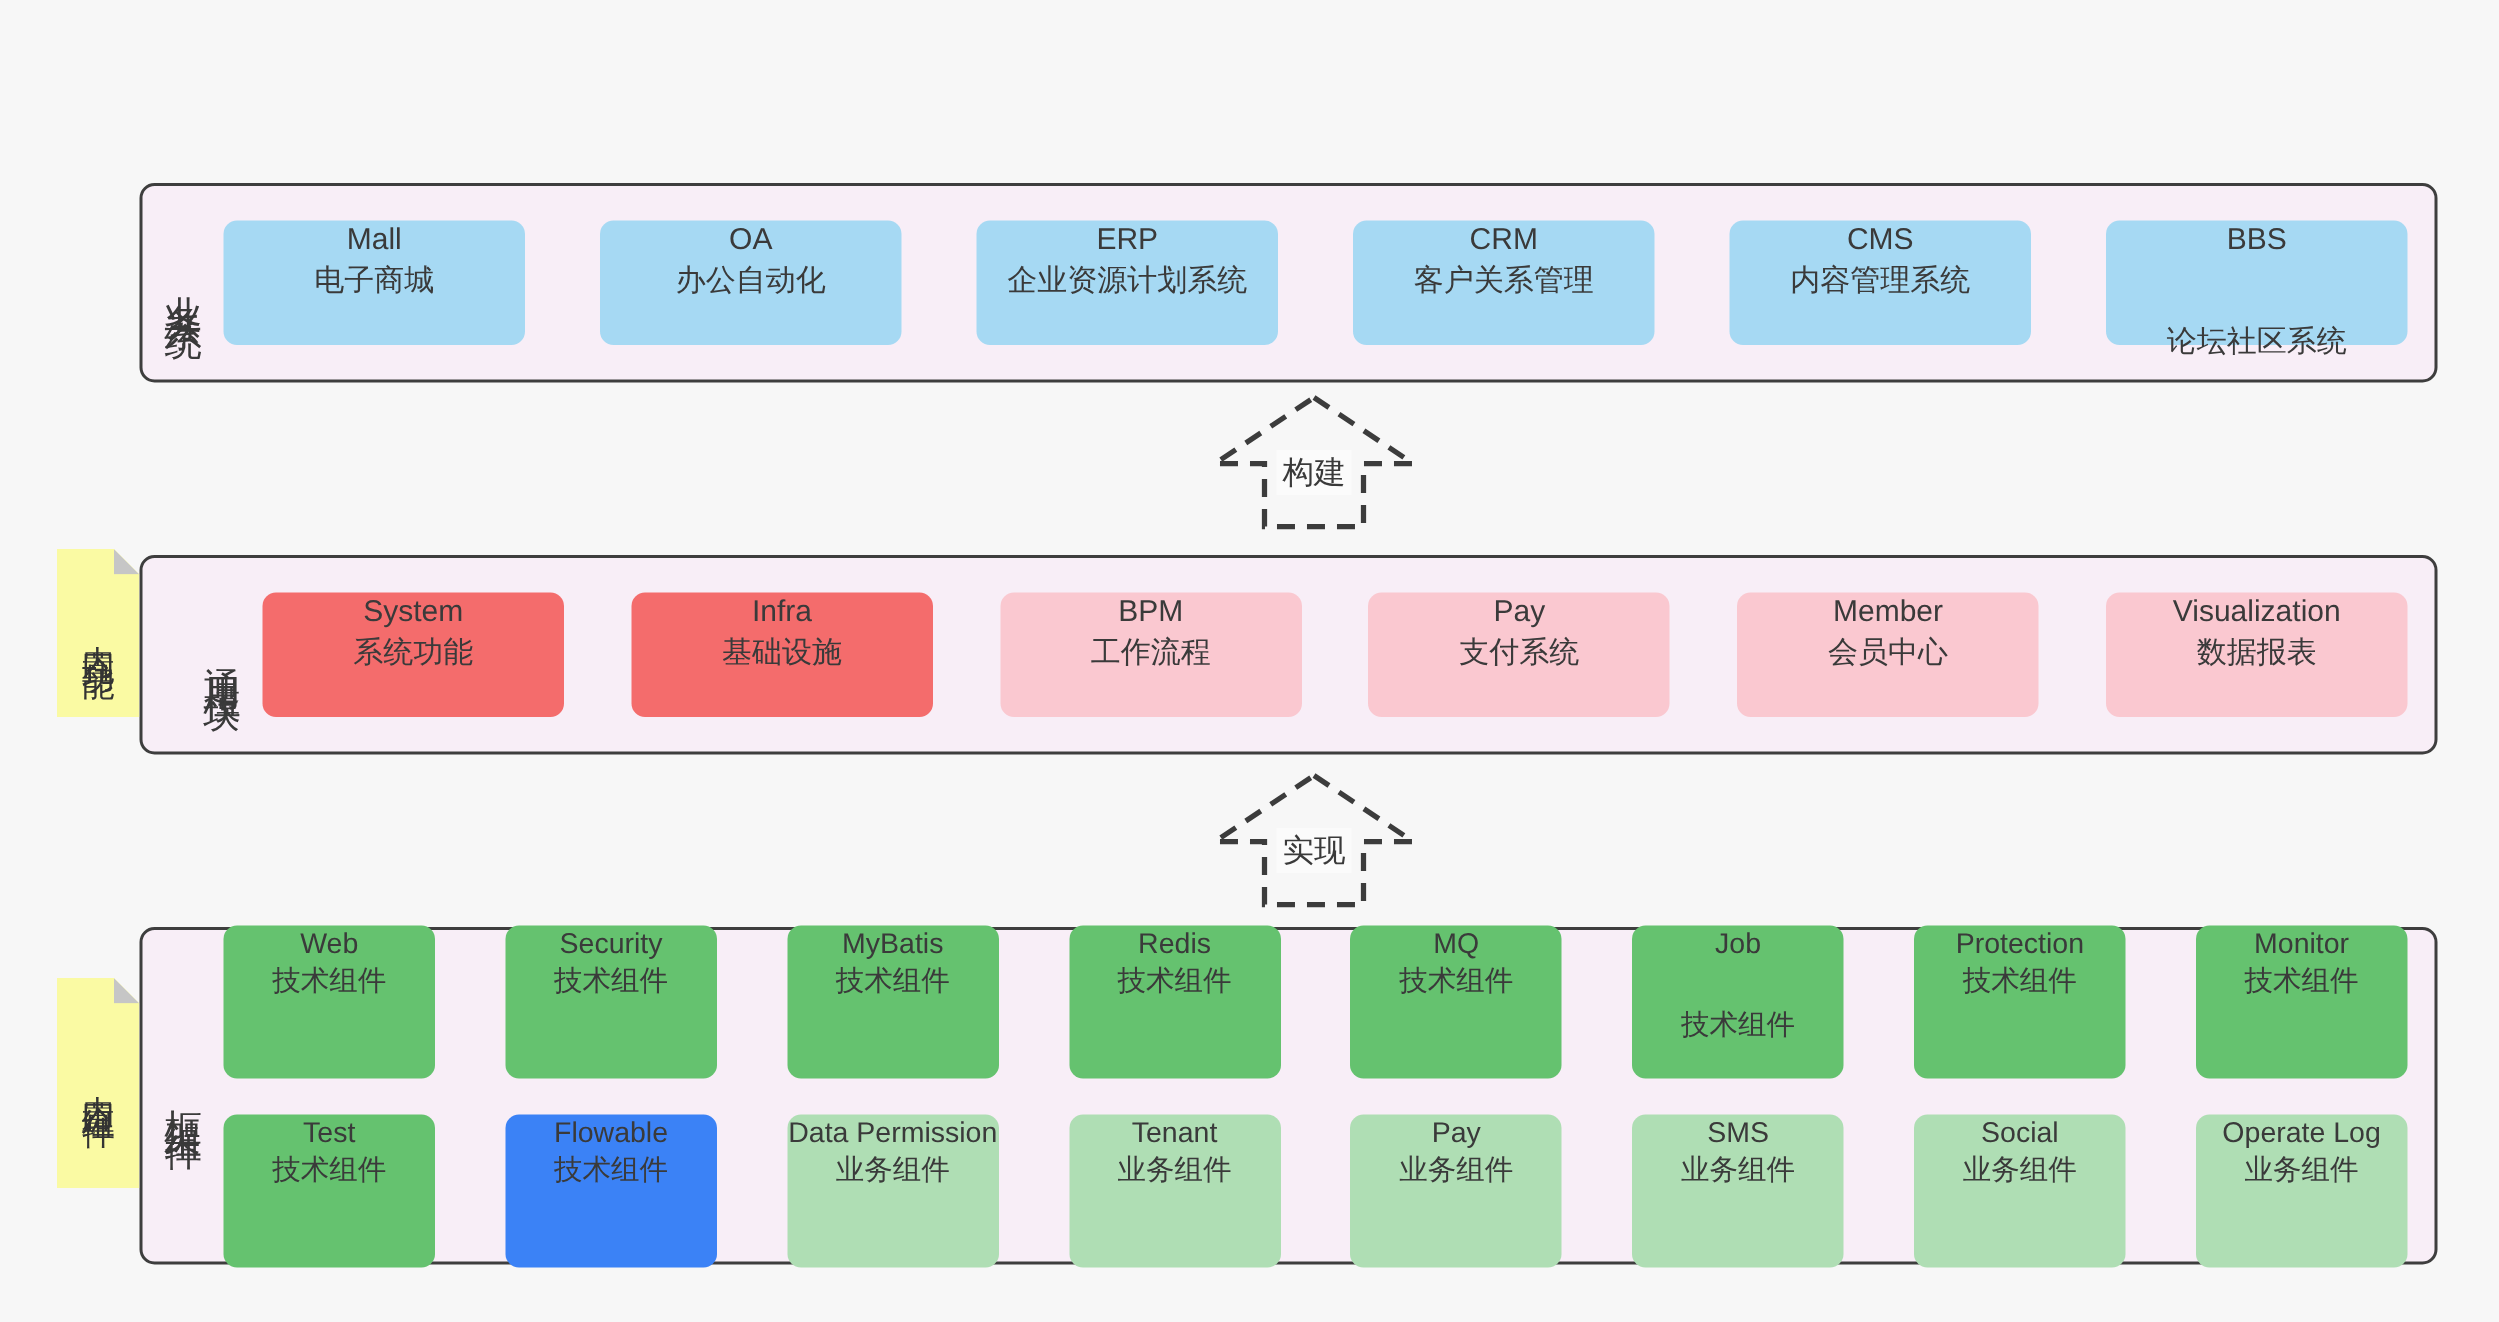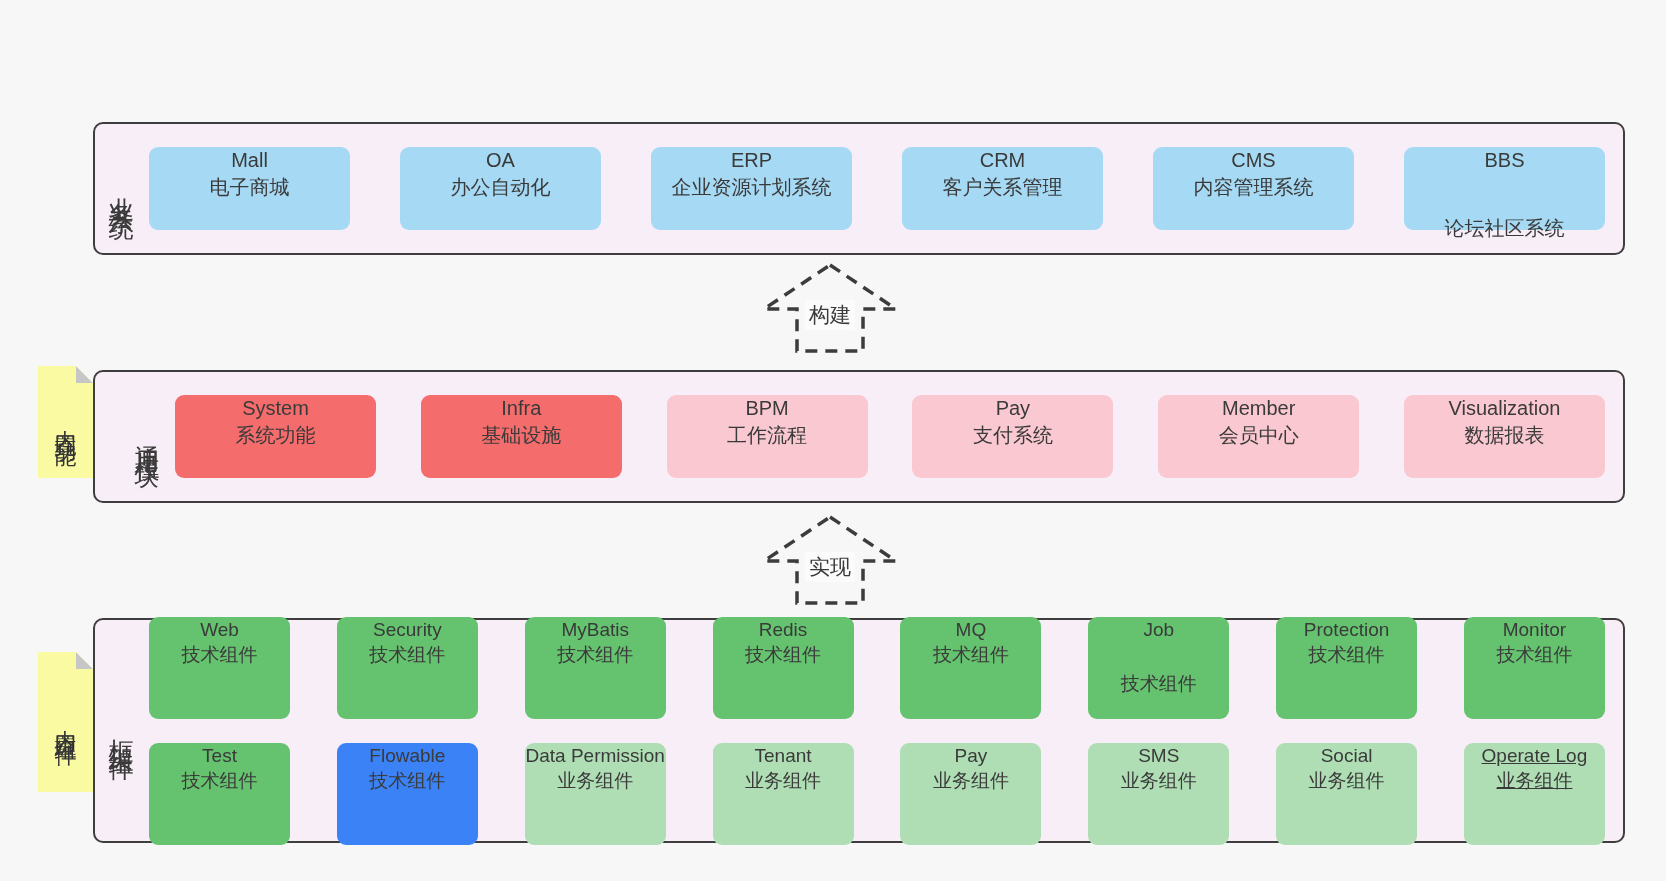--- a/index.html
+++ b/index.html
@@ -59,21 +59,21 @@
   }
   .sticky .fold{
     position:absolute;top:0;right:0;width:17px;height:17px;
     background:#c6c6c6;
     clip-path:polygon(0 0,100% 100%,0 100%);
   }
   .sticky1{top:366px;height:112px;}
   .sticky2{top:652px;height:140px;}
 
   
-  .arrow{position:absolute;left:760px;width:140px;height:96px;}
+  .arrow{position:absolute;left:806px;width:140px;height:96px;}
   .arrow1{top:260px;}
   .arrow2{top:512px;text-decoration:underline;}
   .arrow svg{position:absolute;inset:0;}
   .arrow-label{
     position:absolute;left:50%;top:40px;transform:translateX(-50%);
     background:#fbfbfb;padding:1px 4px;
     font-size:21px;color:#3a3a3a;white-space:nowrap;
   }
 </style>
 </head>
@@ -228,21 +228,21 @@
             <div class="box-subtitle">业务组件</div>
           </div>
           <div class="box" style="background: rgb(175, 222, 180);">
             <div class="box-title">SMS</div>
             <div class="box-subtitle">业务组件</div>
           </div>
           <div class="box" style="background: rgb(175, 222, 180);">
             <div class="box-title">Social</div>
             <div class="box-subtitle">业务组件</div>
           </div>
-          <div class="box" style="background: rgb(175, 222, 180); text-decoration: underline;">
+          <div class="box" style="background: rgb(175, 222, 180);">
             <div class="box-title">Operate Log</div>
             <div class="box-subtitle">业务组件</div>
           </div>
         </div>
     </div>
   </section>
 
 </div>
 
 </body></html>

